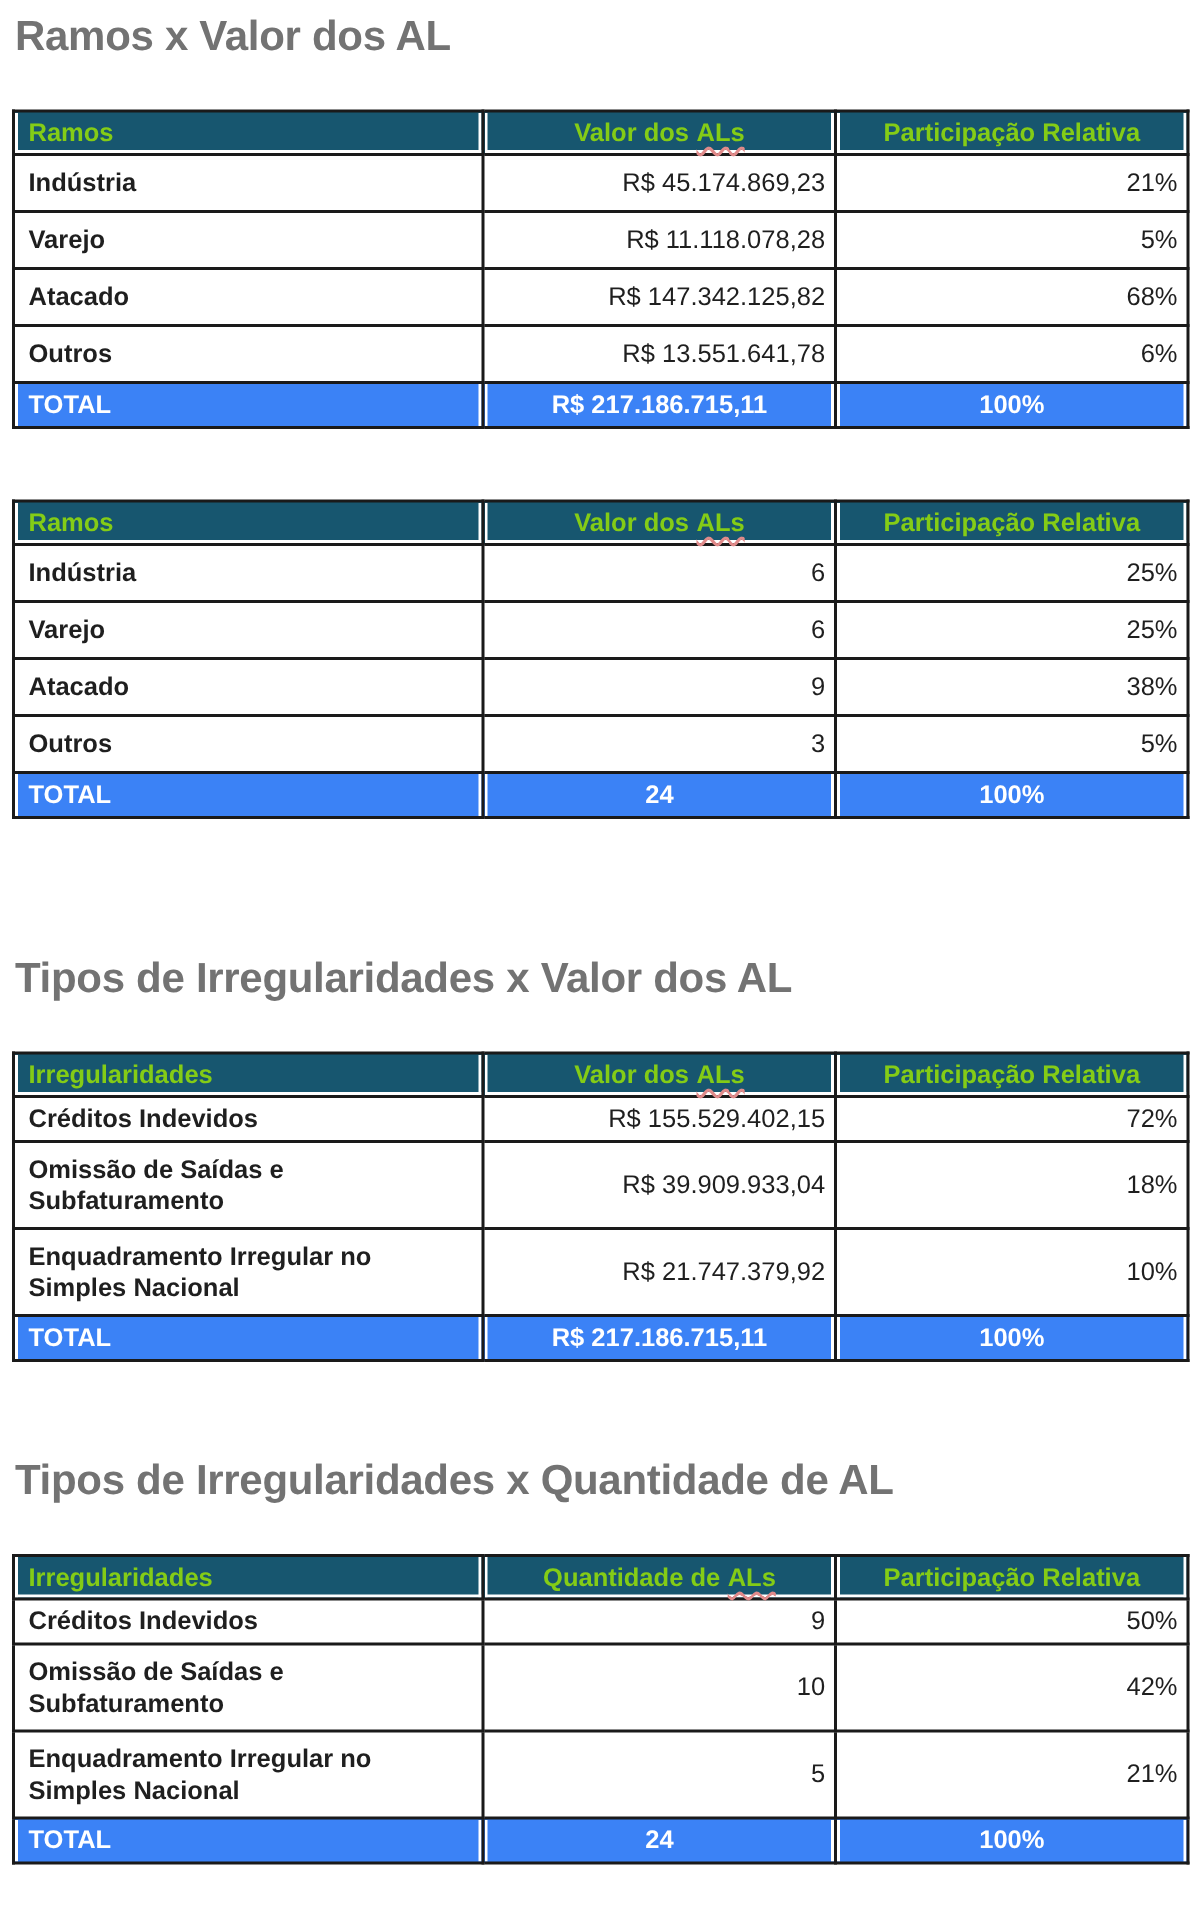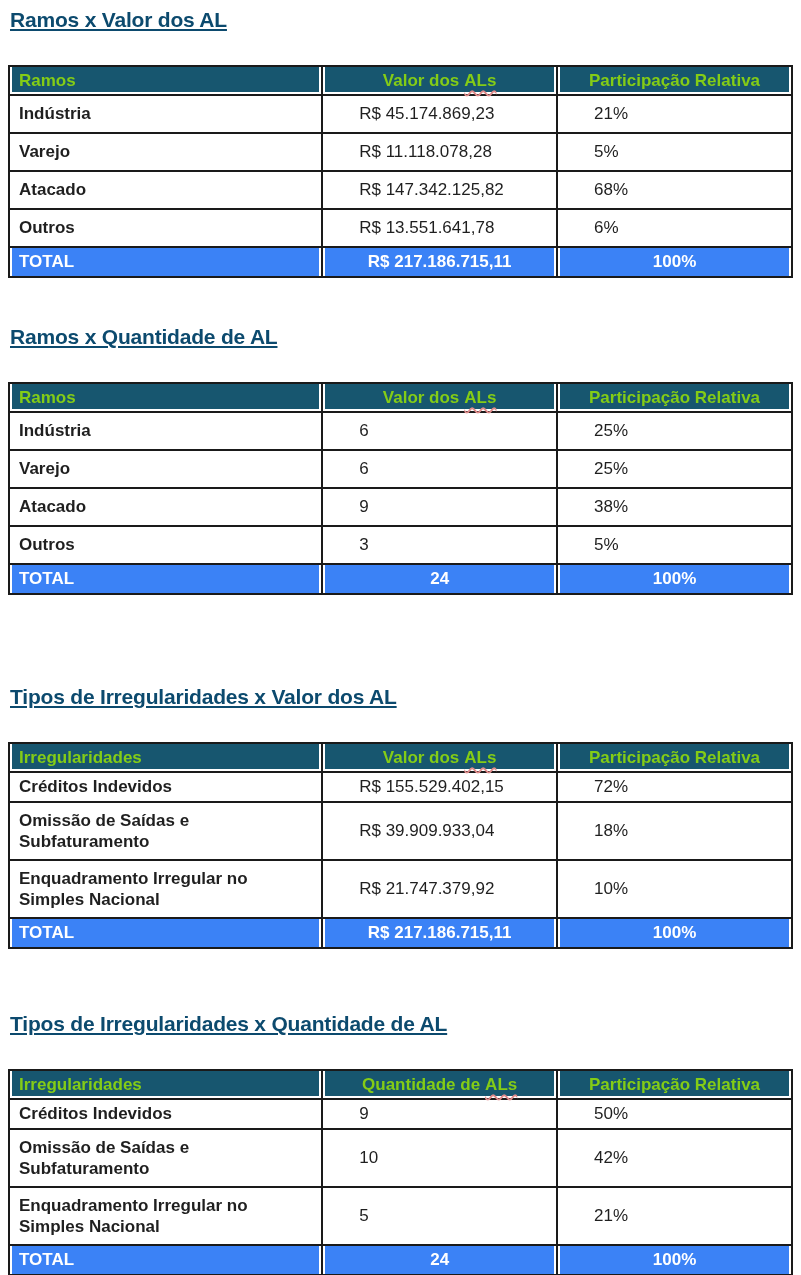--- a/index.html
+++ b/index.html
@@ -5,26 +5,25 @@
   * { margin: 0; padding: 0; box-sizing: border-box; }
   html, body {
     width: 801px;
     background: #ffffff;
     font-family: "Liberation Sans", sans-serif;
     color: #1f1f1f;
   }
   body { padding: 8px 8px 20px 8px; }
 
   .section-title {
-    font-size: 21px;
-    font-weight: 700;
-    color: #0c4a6e;
+    font-size: 28px;
+    font-weight: 700;
+    color: #737373;
     letter-spacing: -0.2px;
     margin: 0 0 33px 2px;
-    text-decoration: underline;
   }
   .sec2 { margin-top: 47px; }
   .sec3 { margin-top: 90px; }
   .sec4 { margin-top: 63px; }
 
   table.data-table {
     width: 785px;
     border-collapse: collapse;
     table-layout: fixed;
     border: 2px solid #1a1a1a;
@@ -53,21 +52,21 @@
   .hdr-prefix { margin-right: 5px; }
   .flagged {
     text-decoration: underline;
     text-decoration-style: wavy;
     text-decoration-color: #E08A8A;
     text-decoration-thickness: 2px;
     text-underline-offset: 4px;
   }
 
   
-  .data-row td { text-align: left; color: #1f1f1f; padding-left: 36px; }
+  .data-row td { text-align: right; color: #1f1f1f; padding-left: 36px; }
   .data-row td.col1 {
     text-align: left;
     font-weight: 700;
     padding-left: 9px;
     white-space: pre-line;
     line-height: 1.25;
   }
   .t12 .data-row td { height: 38px; margin-left: 11px; }
   .t34 .data-row td { height: 30px; }
   .t34 .data-row.tall td { height: 58px; }
@@ -125,21 +124,20 @@
       <tr class="total-row">
         <td class="col1">TOTAL</td>
         <td>R$ 217.186.715,11</td>
         <td>100%</td>
       </tr>
     </tbody>
   </table>
 </section>
 
 <section class="doc-section sec2">
-  <h2 class="section-title">Ramos x Quantidade de AL</h2>
   <table class="data-table t12">
     <colgroup>
         <col class="c1">
         <col class="c2">
         <col class="c3">
       </colgroup>
     <thead>
       <tr class="header-row">
         <th class="col1">Ramos</th>
         <th><span class="hdr-prefix">Valor dos</span><span class="flagged">ALs</span></th>

